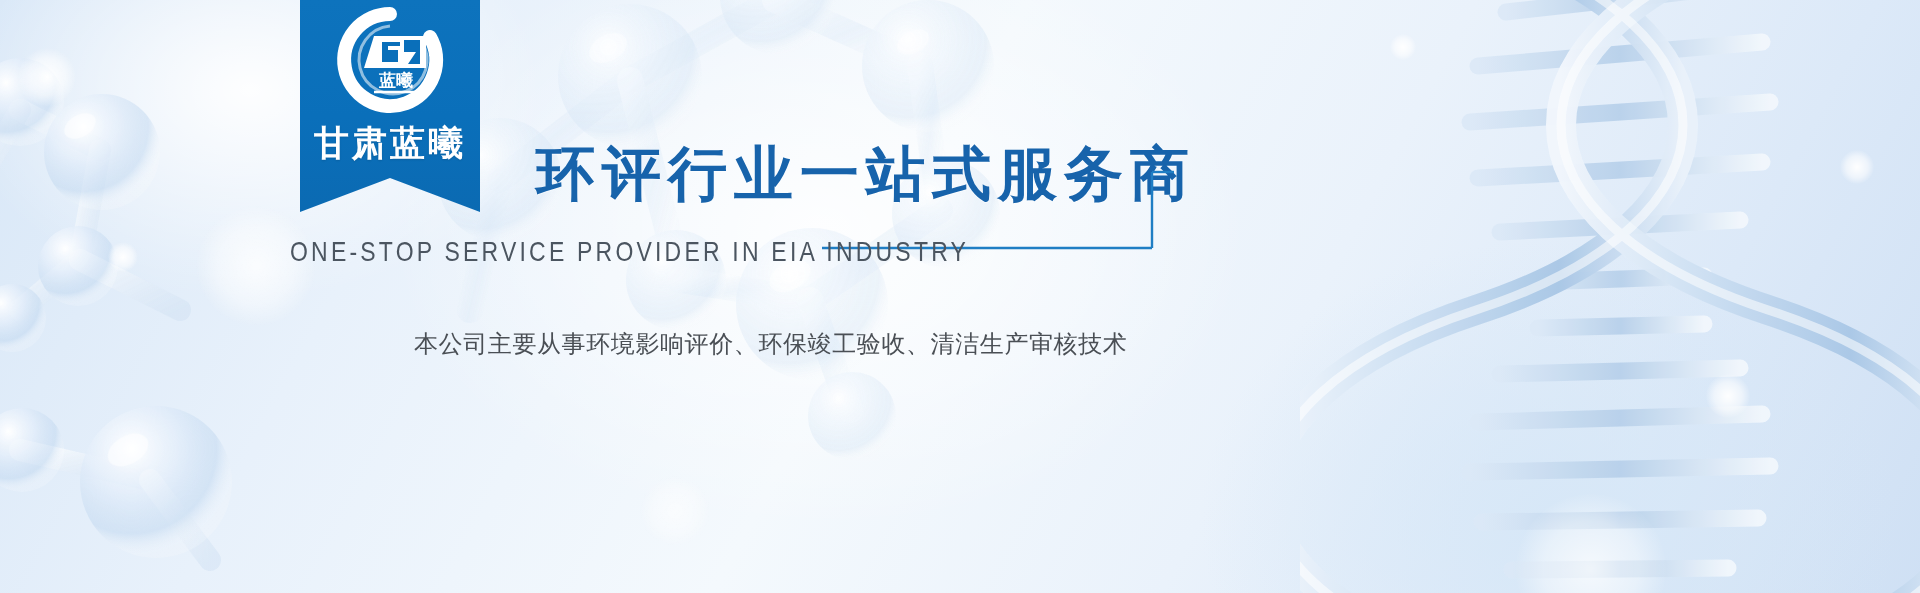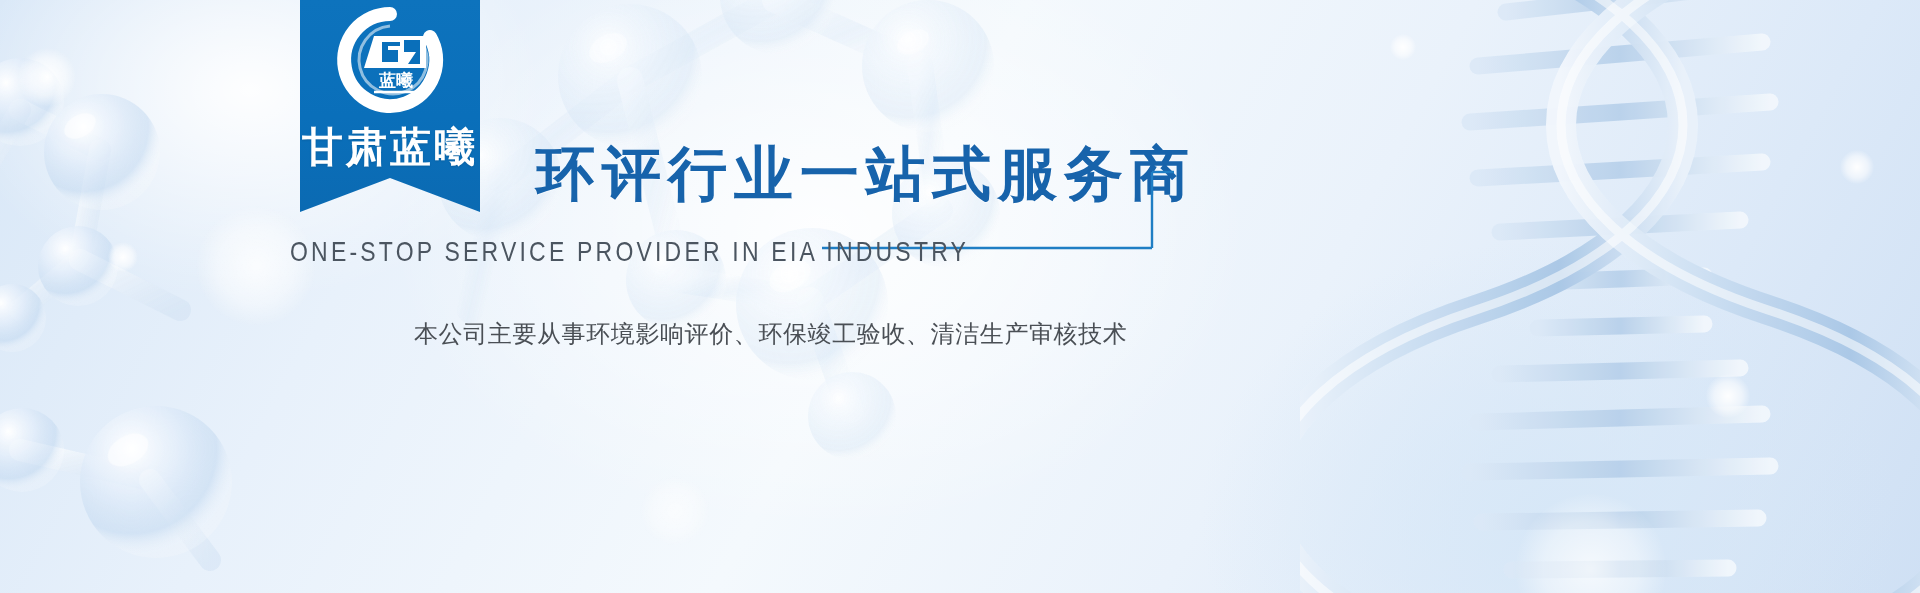--- a/index.html
+++ b/index.html
@@ -29,21 +29,21 @@
   
   #badge{
     position:absolute;left:300px;top:0;width:180px;height:212px;
     background:linear-gradient(180deg,#0d73bd 0%,#0a6fba 55%,#0b6ab2 100%);
     clip-path:polygon(0 0,100% 0,100% 100%,50% 84%,0 100%);
     box-shadow:0 2px 10px rgba(20,70,120,.18);
     display:flex;flex-direction:column;align-items:center;
   }
   #emblem{position:relative;margin-top:6px;width:120px;height:112px;}
   #badge-name{
-    margin-top:2px;color:#ffffff;font-size:41px;letter-spacing:3px;
+    margin-top:2px;color:#ffffff;font-size:35px;letter-spacing:3px;
     font-family:"DejaVu Sans","Liberation Sans",sans-serif;font-weight:700;
     text-shadow:0 1px 2px rgba(0,0,0,.12);white-space:nowrap;
   }
 
   
   #headline{
     position:absolute;left:536px;top:135px;
     font-family:"DejaVu Serif","Liberation Serif",serif;
     font-weight:700;font-size:59px;color:#1763ab;letter-spacing:7px;
     white-space:nowrap;
@@ -54,21 +54,21 @@
     position:absolute;left:290px;top:236px;
     font-family:"Liberation Sans",sans-serif;
     font-size:23px;color:#4b5560;letter-spacing:3.2px;white-space:nowrap;
     transform:scaleY(1.18);transform-origin:left top;
   }
   
   #bracket{position:absolute;left:822px;top:168px;width:352px;height:92px;pointer-events:none;}
 
   
   #para{
-    position:absolute;left:414px;top:316px;width:790px;
+    position:absolute;left:414px;top:326px;width:790px;
     font-family:"DejaVu Sans","Liberation Sans",sans-serif;
     font-size:24px;line-height:36px;color:#4a4f55;letter-spacing:.6px;
   }
   #para div{white-space:nowrap;}
 </style>
 </head>
 <body>
 
 <div id="banner">
 

